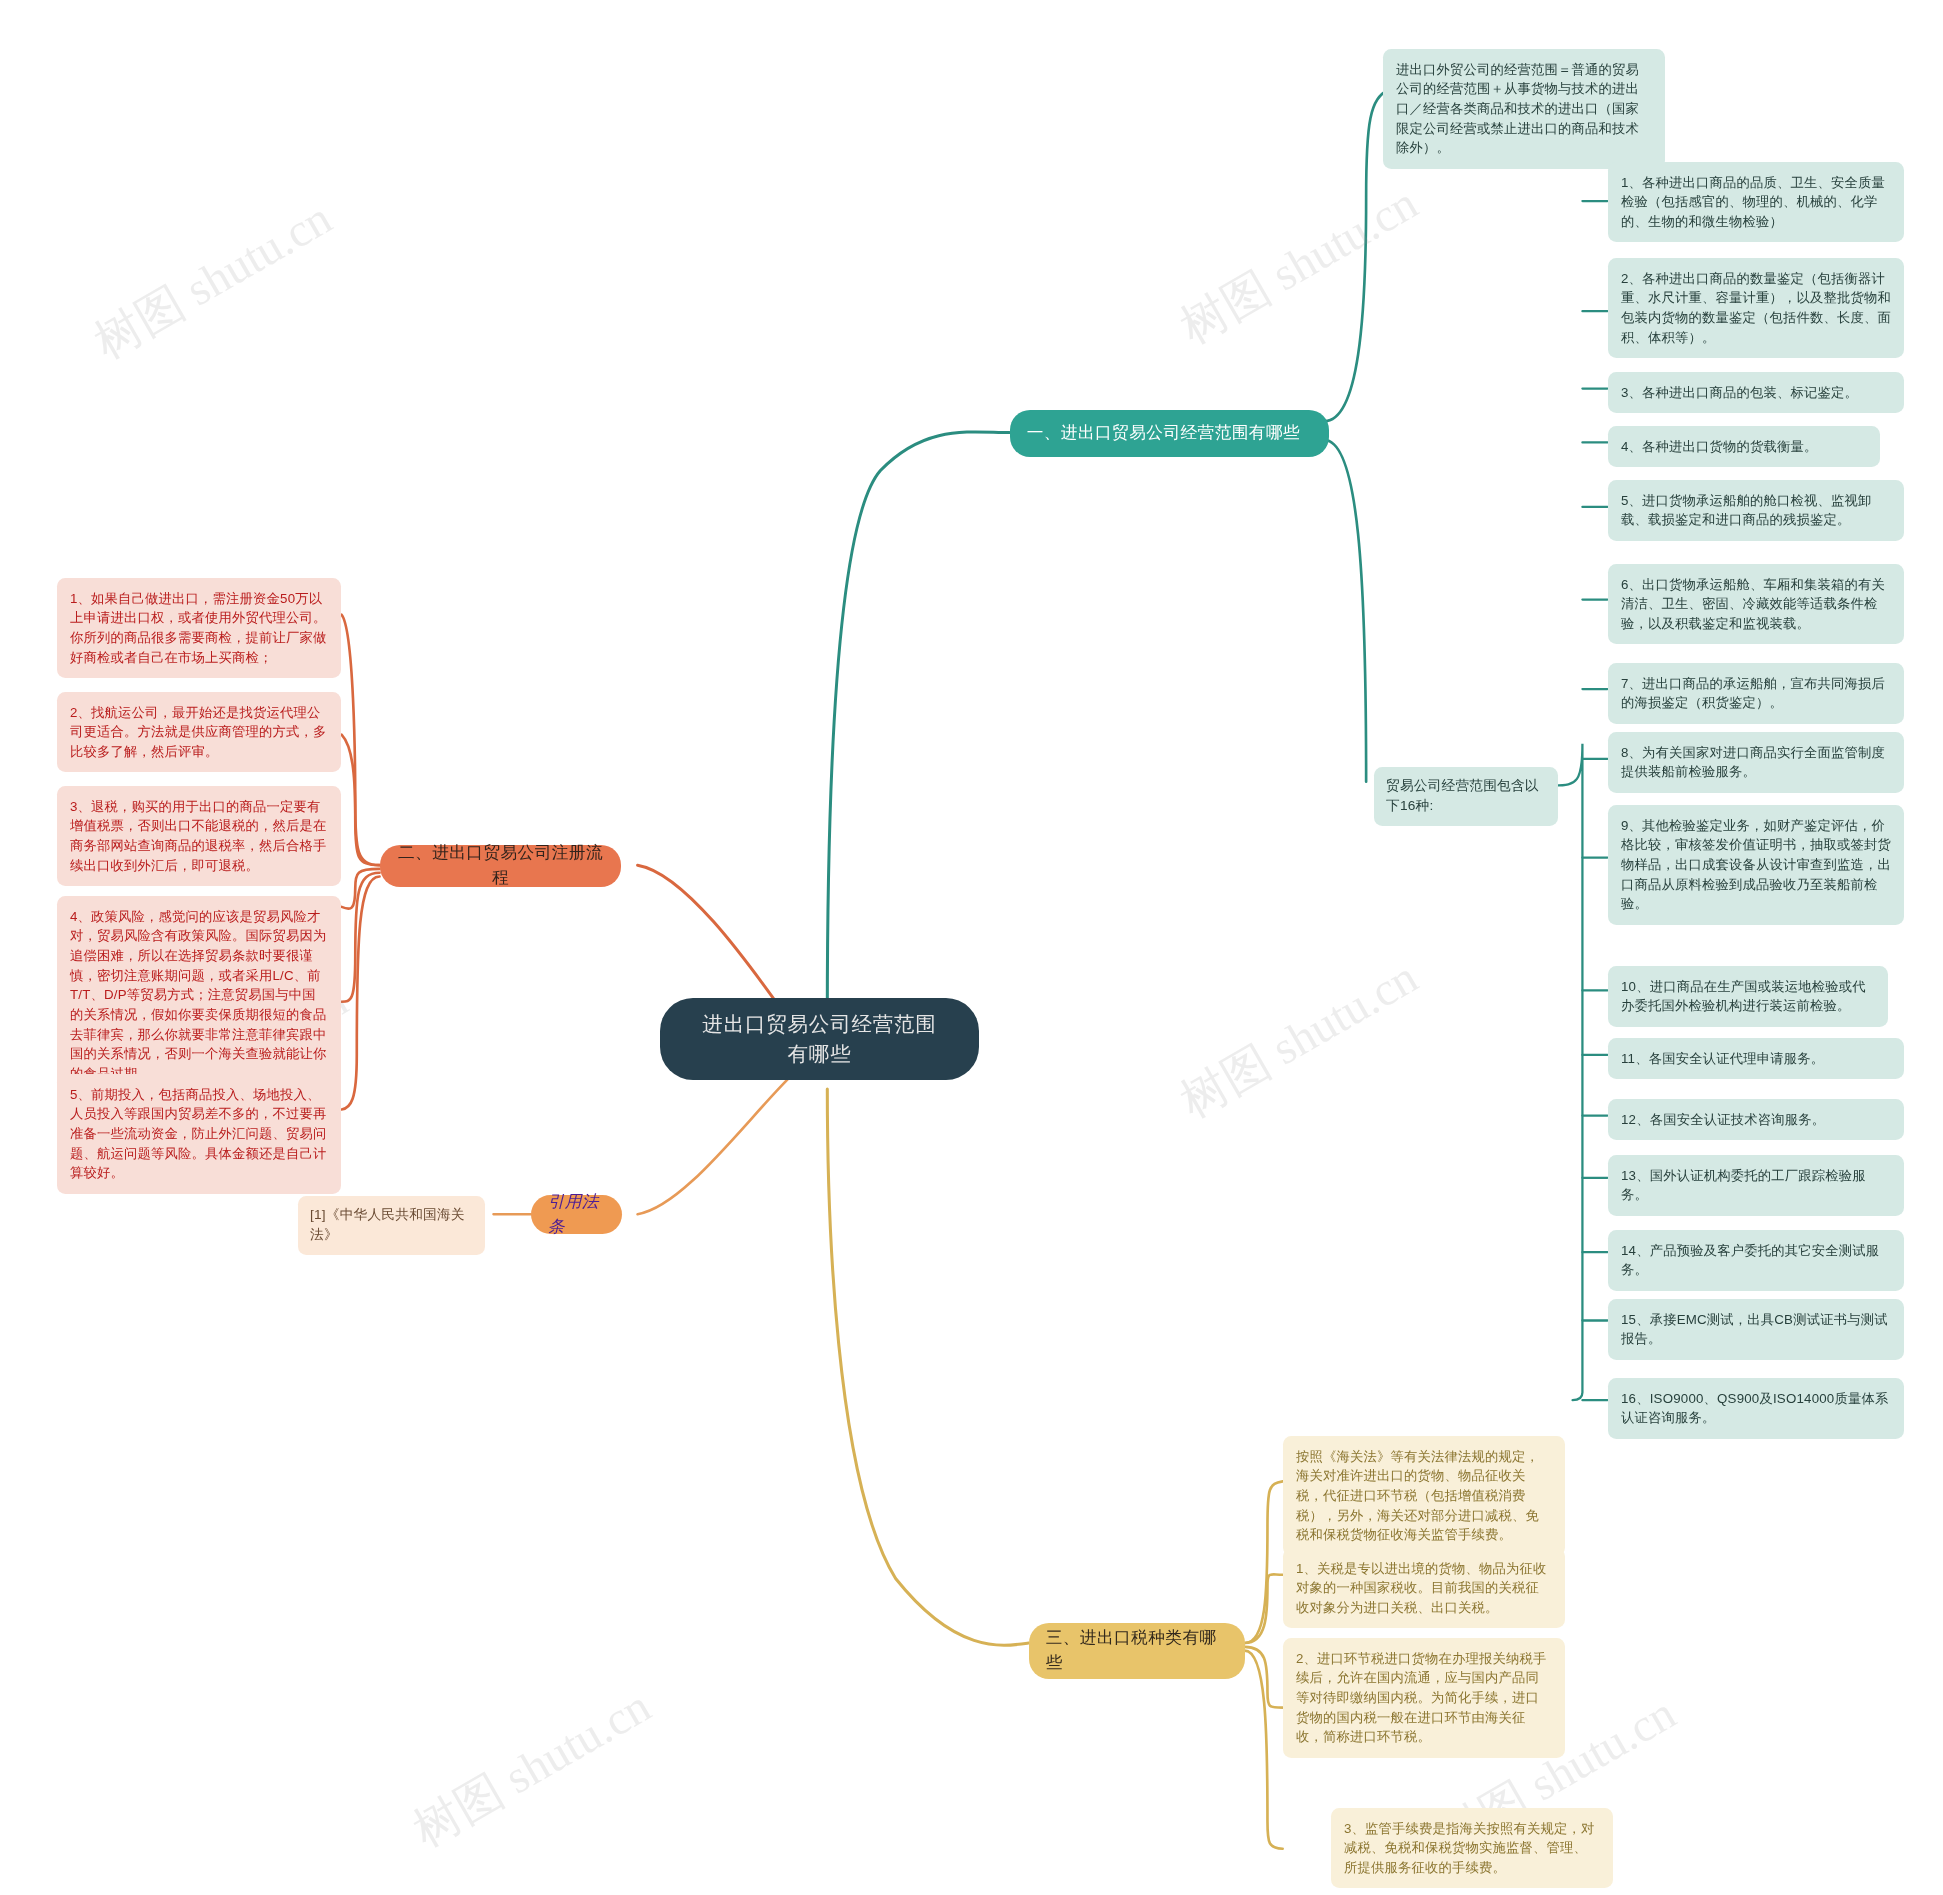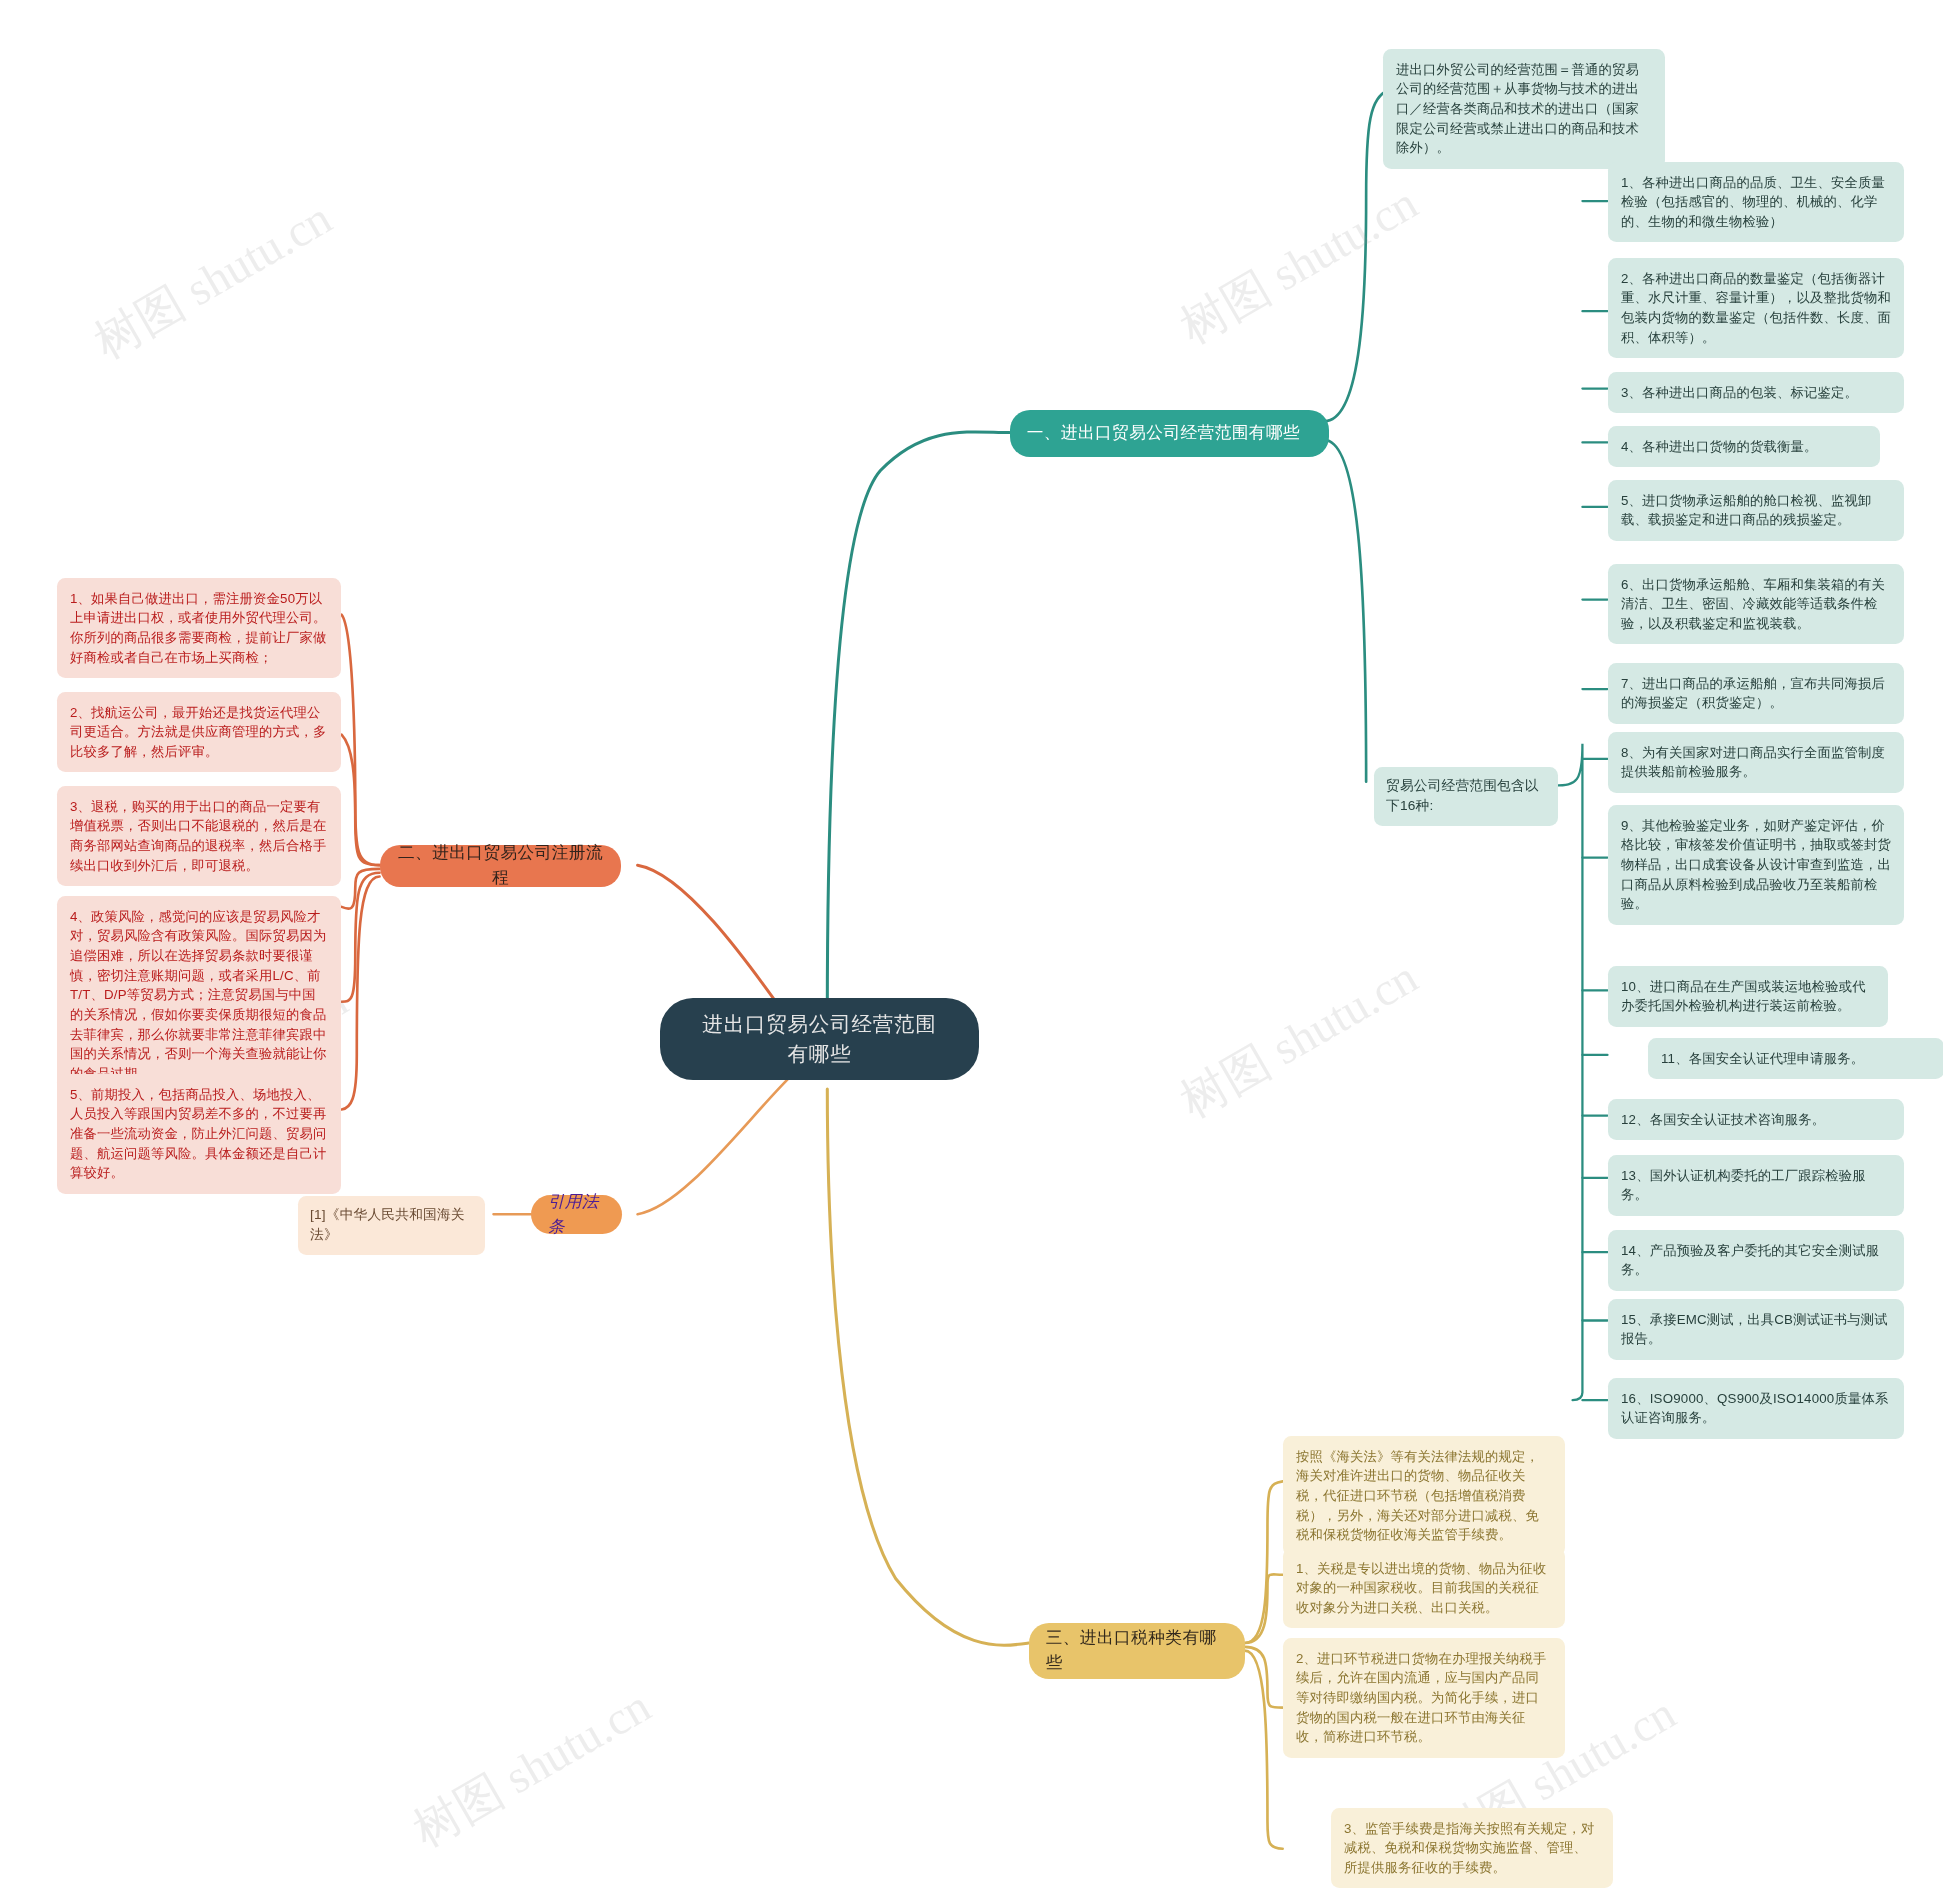--- a/index.html
+++ b/index.html
@@ -153,21 +153,21 @@
   <div class="node leaf mint" style="left:1608px; top:162px; width:296px;">1、各种进出口商品的品质、卫生、安全质量检验（包括感官的、物理的、机械的、化学的、生物的和微生物检验）</div>
   <div class="node leaf mint" style="left:1608px; top:258px; width:296px;">2、各种进出口商品的数量鉴定（包括衡器计重、水尺计重、容量计重），以及整批货物和包装内货物的数量鉴定（包括件数、长度、面积、体积等）。</div>
   <div class="node leaf mint" style="left:1608px; top:372px; width:296px;">3、各种进出口商品的包装、标记鉴定。</div>
   <div class="node leaf mint" style="left:1608px; top:426px; width:272px;">4、各种进出口货物的货载衡量。</div>
   <div class="node leaf mint" style="left:1608px; top:480px; width:296px;">5、进口货物承运船舶的舱口检视、监视卸载、载损鉴定和进口商品的残损鉴定。</div>
   <div class="node leaf mint" style="left:1608px; top:564px; width:296px;">6、出口货物承运船舱、车厢和集装箱的有关清洁、卫生、密固、冷藏效能等适载条件检验，以及积载鉴定和监视装载。</div>
   <div class="node leaf mint" style="left:1608px; top:663px; width:296px;">7、进出口商品的承运船舶，宣布共同海损后的海损鉴定（积货鉴定）。</div>
   <div class="node leaf mint" style="left:1608px; top:732px; width:296px;">8、为有关国家对进口商品实行全面监管制度提供装船前检验服务。</div>
   <div class="node leaf mint" style="left:1608px; top:805px; width:296px;">9、其他检验鉴定业务，如财产鉴定评估，价格比较，审核签发价值证明书，抽取或签封货物样品，出口成套设备从设计审查到监造，出口商品从原料检验到成品验收乃至装船前检验。</div>
   <div class="node leaf mint" style="left:1608px; top:966px; width:280px;">10、进口商品在生产国或装运地检验或代办委托国外检验机构进行装运前检验。</div>
-  <div class="node leaf mint" style="left:1608px; top:1038px; width:296px;margin-left:40px;">11、各国安全认证代理申请服务。</div>
+  <div class="node leaf mint" style="left:1608px; top:1038px; width:296px;">11、各国安全认证代理申请服务。</div>
   <div class="node leaf mint" style="left:1608px; top:1099px; width:296px;">12、各国安全认证技术咨询服务。</div>
   <div class="node leaf mint" style="left:1608px; top:1155px; width:296px;">13、国外认证机构委托的工厂跟踪检验服务。</div>
   <div class="node leaf mint" style="left:1608px; top:1230px; width:296px;">14、产品预验及客户委托的其它安全测试服务。</div>
   <div class="node leaf mint" style="left:1608px; top:1299px; width:296px;">15、承接EMC测试，出具CB测试证书与测试报告。</div>
   <div class="node leaf mint" style="left:1608px; top:1378px; width:296px;">16、ISO9000、QS900及ISO14000质量体系认证咨询服务。</div>
 
   <div class="node branch orange" style="left:380px; top:845px; width:241px; height:42px;">二、进出口贸易公司注册流程</div>
 
   <div class="node leaf blush" style="left:57px; top:578px; width:284px;">1、如果自己做进出口，需注册资金50万以上申请进出口权，或者使用外贸代理公司。你所列的商品很多需要商检，提前让厂家做好商检或者自己在市场上买商检；</div>
   <div class="node leaf blush" style="left:57px; top:692px; width:284px;">2、找航运公司，最开始还是找货运代理公司更适合。方法就是供应商管理的方式，多比较多了解，然后评审。</div>

